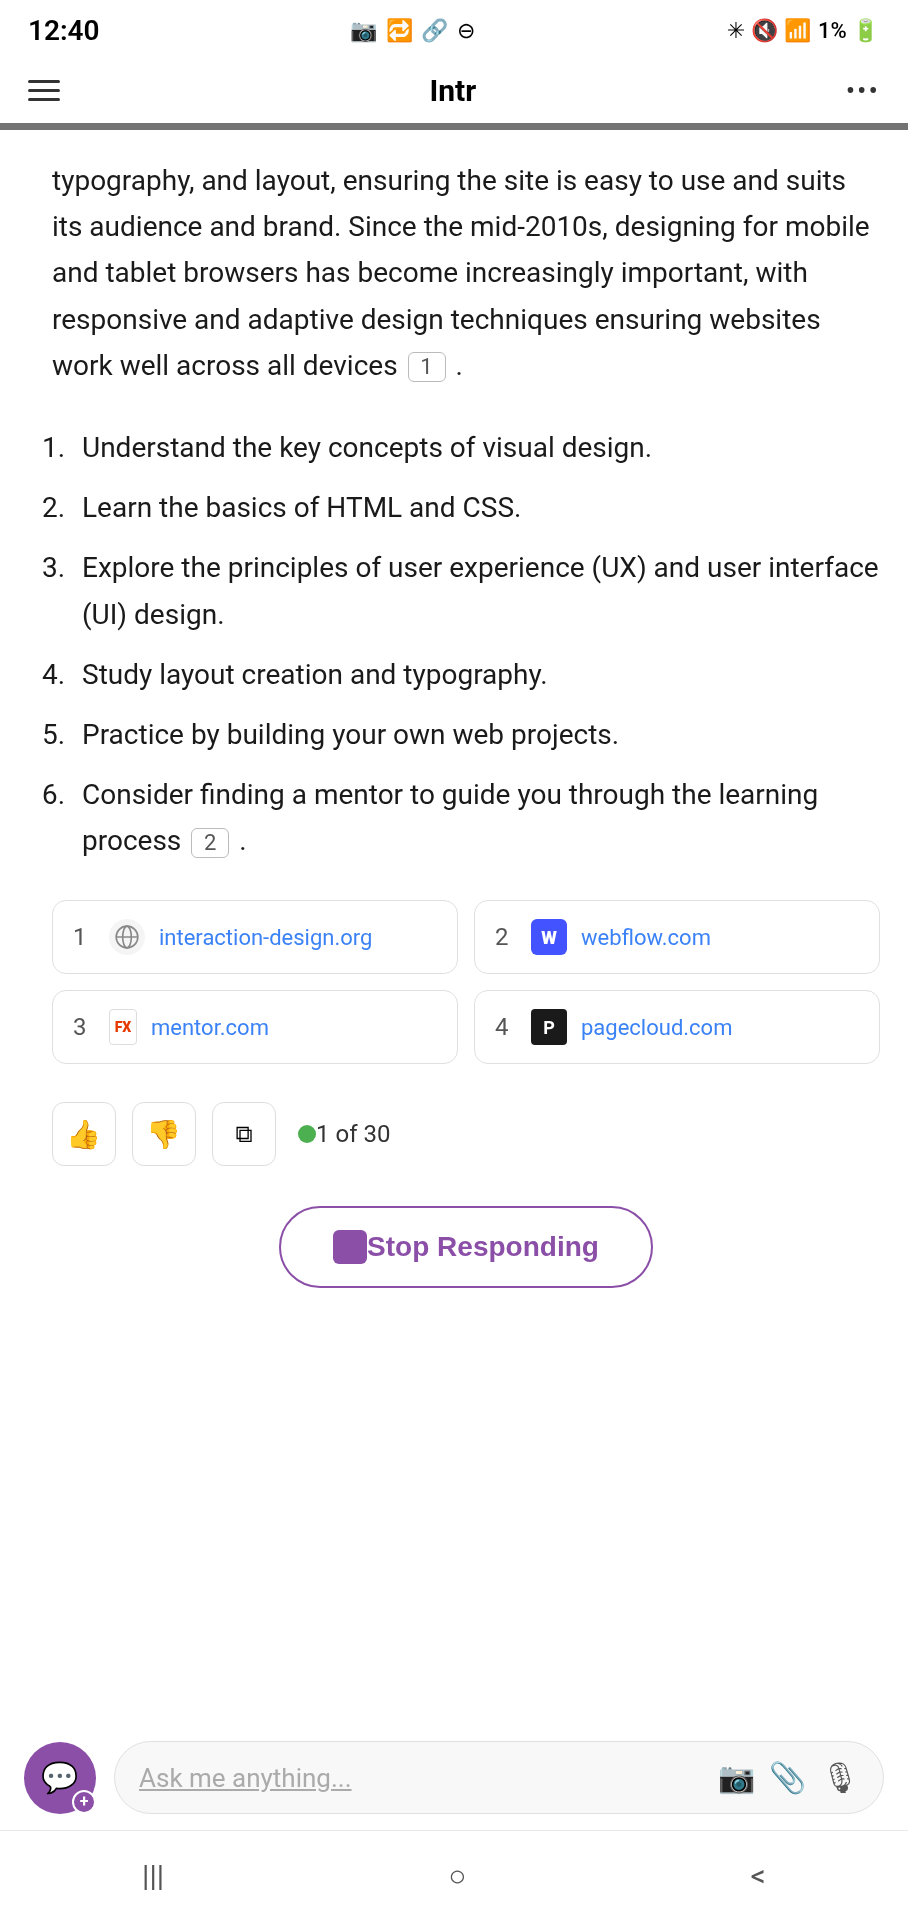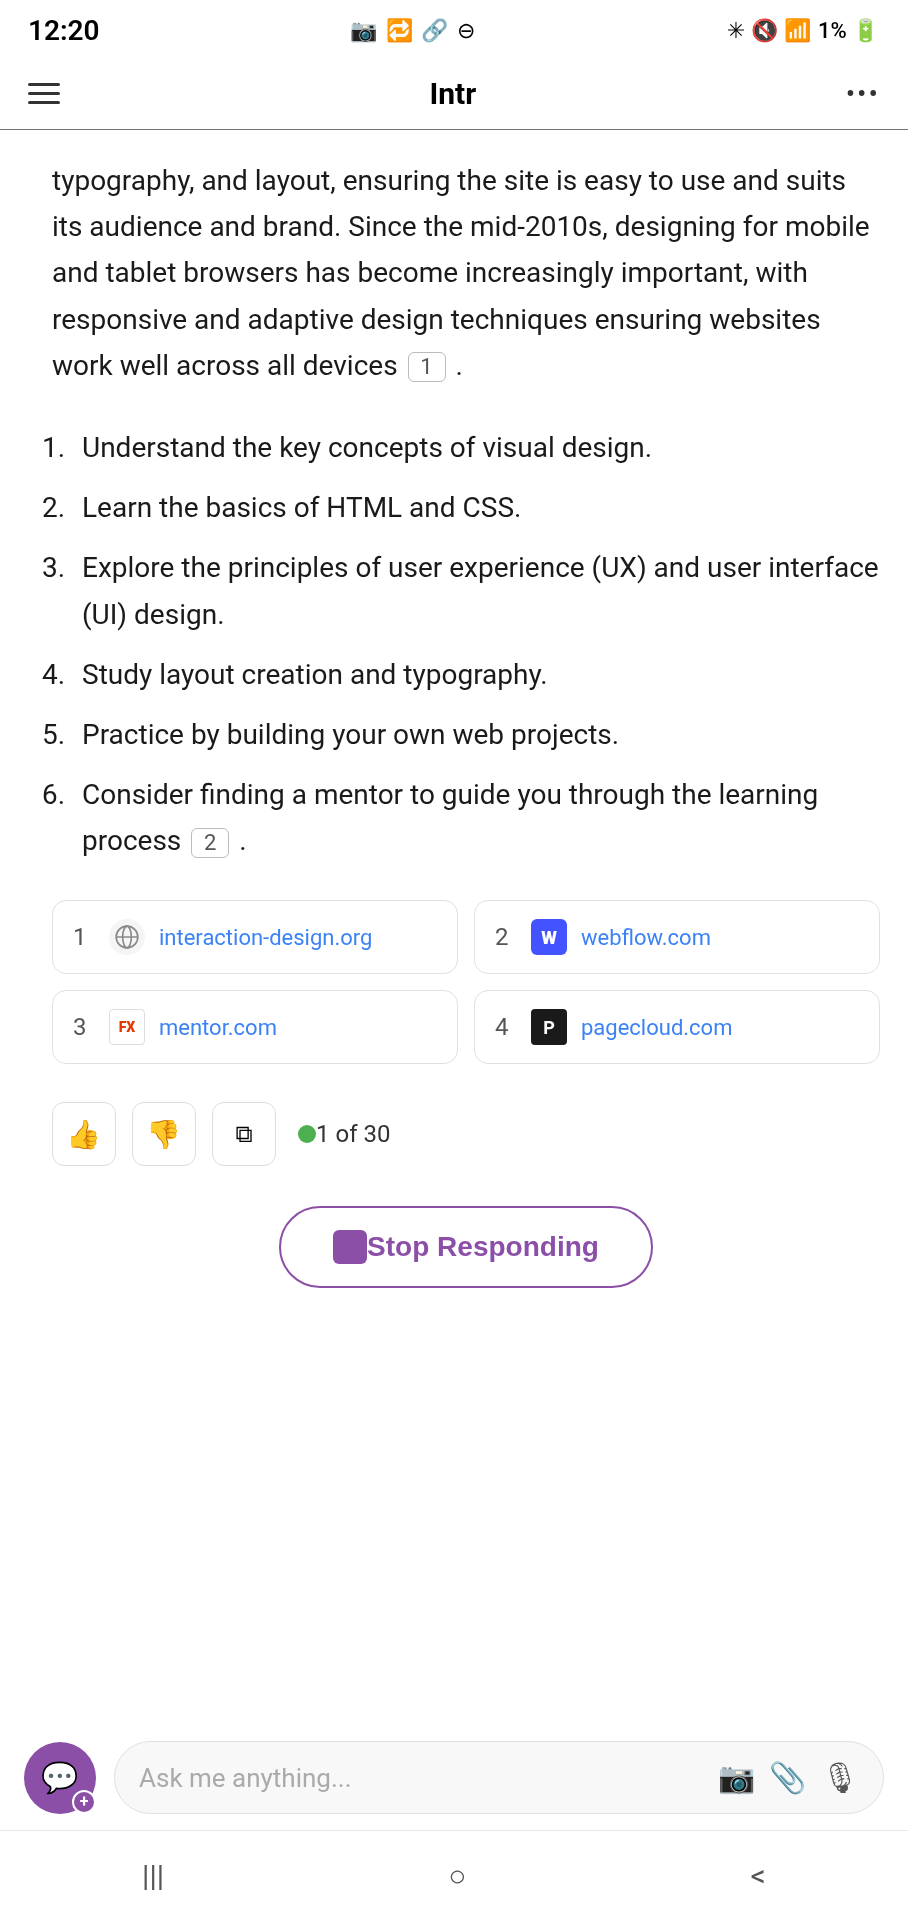--- a/index.html
+++ b/index.html
@@ -51,21 +51,21 @@
       color: #000;
     }
 
     
     .app-bar {
       display: flex;
       justify-content: space-between;
       align-items: center;
       padding: 14px 28px;
       height: 72px;
-      border-bottom: 1px solid #737373;
+      border-bottom: 7px solid #737373;
       background: #ffffff;
     }
 
     .hamburger-icon {
       display: flex;
       flex-direction: column;
       gap: 6px;
       cursor: pointer;
     }
 
@@ -321,20 +321,21 @@
       padding: 18px 24px;
       border: 1.5px solid #e0e0e0;
       border-radius: 50px;
       background: #f8f8f8;
     }
 
     .input-placeholder {
       flex: 1;
       font-size: 26px;
       color: #aaa;
+      text-decoration: underline;
     }
 
     .input-action-icon {
       font-size: 30px;
       color: #555;
       cursor: pointer;
     }
 
     
     .bottom-nav {
@@ -379,21 +380,21 @@
     .favicon-p {
       background: #1a1a1a;
       color: white;
       font-size: 18px;
     }
   </style>
 </head>
 <body>
 
 <div class="status-bar">
-  <span class="status-time">12:20</span>
+  <span class="status-time">12:40</span>
   <div class="status-icons">
     <span>📷</span>
     <span>🔁</span>
     <span>🔗</span>
     <span>⊖</span>
   </div>
   <div class="status-right">
     <span>✳</span>
     <span>🔇</span>
     <span>📶</span>
@@ -448,21 +449,21 @@
     </div>
     <div class="source-card">
       <span class="source-number">2</span>
       <div class="source-favicon favicon-webflow" style="background:#4353FF; border-radius:6px; width:36px; height:36px; display:flex; align-items:center; justify-content:center;">
         <span style="color:white; font-weight:900; font-size:18px;">W</span>
       </div>
       <span class="source-domain">webflow.com</span>
     </div>
     <div class="source-card">
       <span class="source-number">3</span>
-      <div class="source-favicon favicon-fx" style="background:#fff; border:1.5px solid #ddd; border-radius:4px; width:36px; height:36px; display:flex; align-items:center; justify-content:center;">
+      <div class="source-favicon favicon-fx" style="background:#fff; border:1.5px solid #ddd; border-radius:4px; width:28px; height:36px; display:flex; align-items:center; justify-content:center;">
         <span style="color:#e63900; font-weight:900; font-size:14px;">FX</span>
       </div>
       <span class="source-domain">mentor.com</span>
     </div>
     <div class="source-card">
       <span class="source-number">4</span>
       <div class="source-favicon favicon-p" style="background:#1a1a1a; border-radius:4px; width:36px; height:36px; display:flex; align-items:center; justify-content:center;">
         <span style="color:white; font-weight:700; font-size:18px;">P</span>
       </div>
       <span class="source-domain">pagecloud.com</span>

